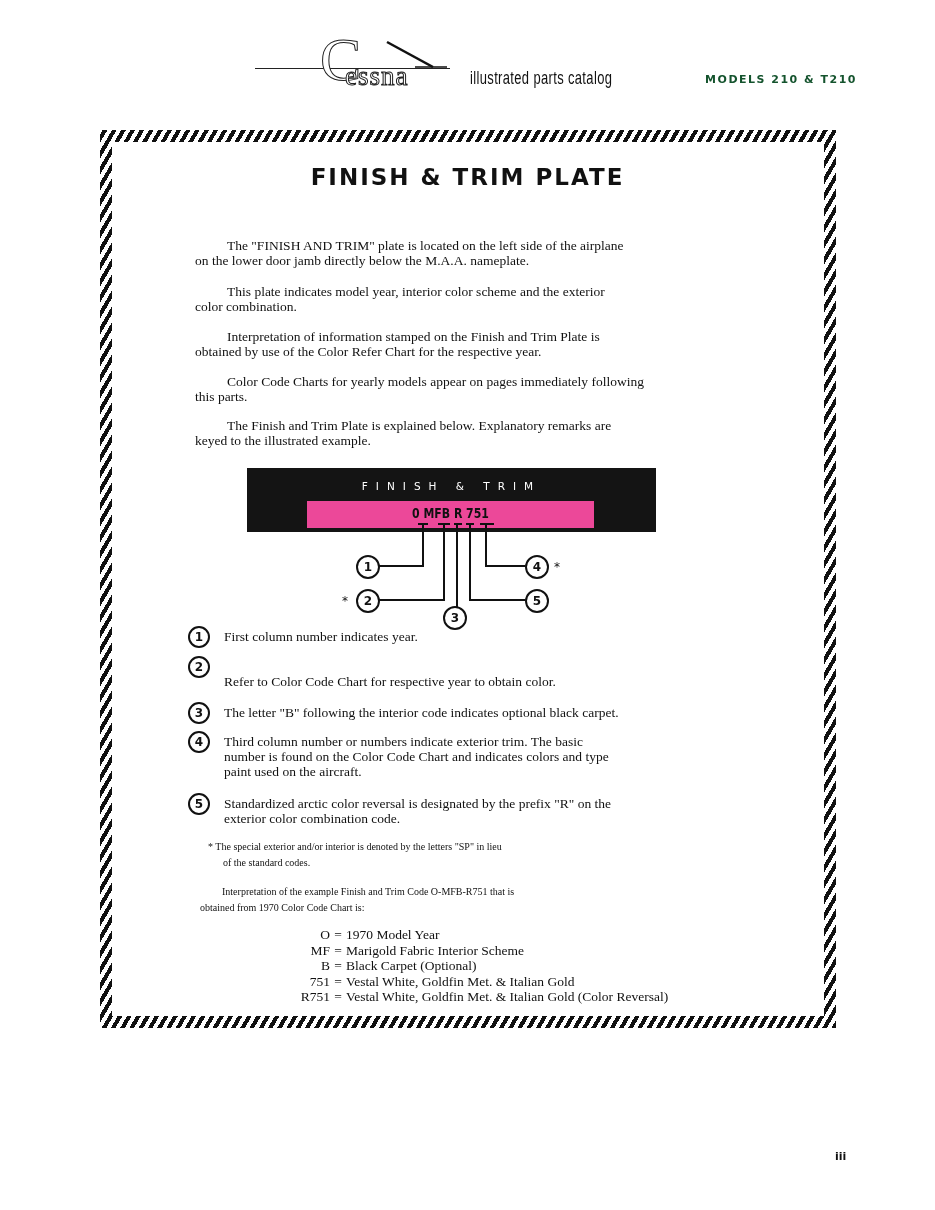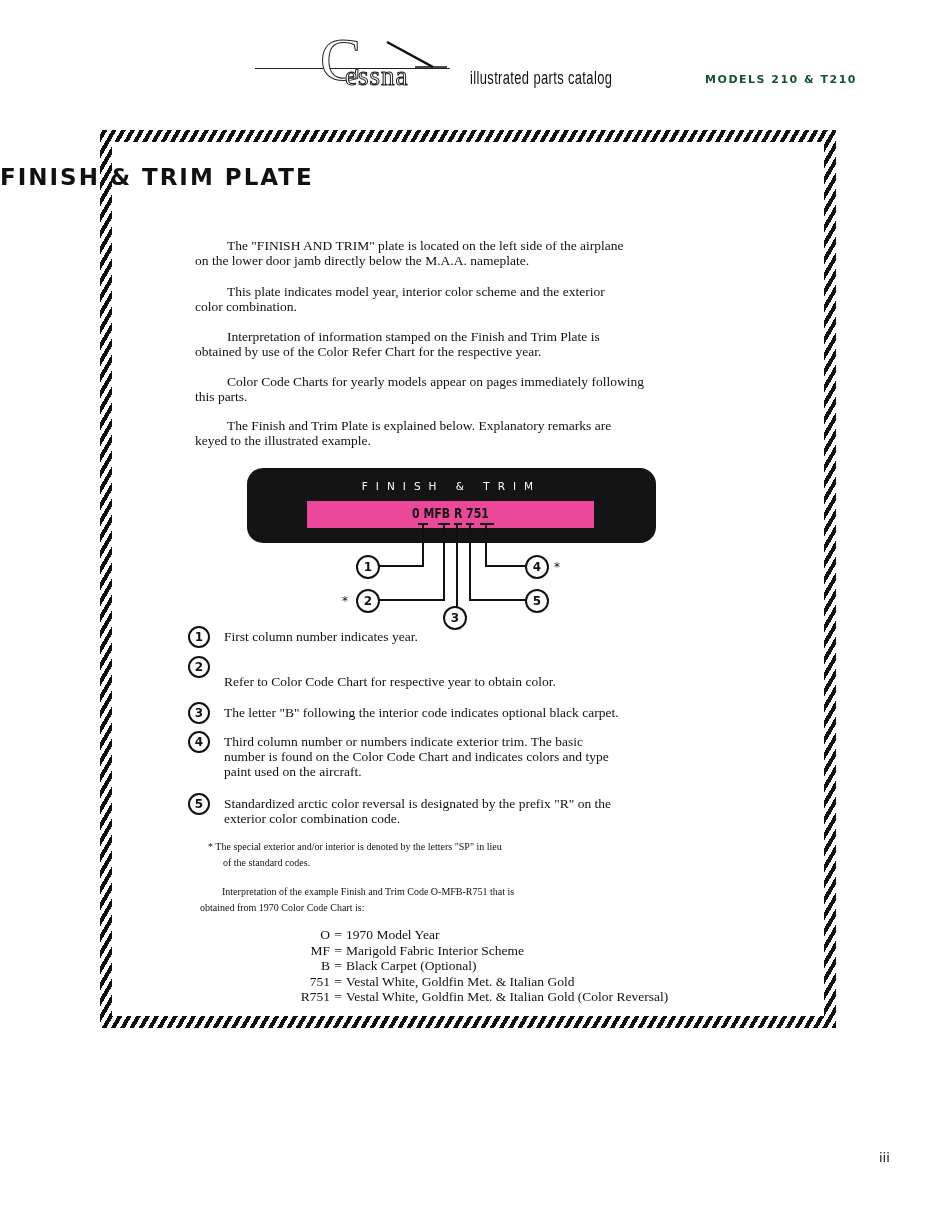--- a/index.html
+++ b/index.html
@@ -9,45 +9,45 @@
   .logo-swoosh { position:absolute; left:385px; top:40px; width:62px; height:28px; }
   .logo-C { position:absolute; left:320px; top:28px; font-family:"Liberation Serif", serif; font-size:62px; line-height:62px; color:#fff; -webkit-text-stroke:1px #222; font-weight:normal; }
   .logo-word { position:absolute; left:345px; top:62px; font-family:"Liberation Serif", serif; font-size:27px; line-height:28px; color:#fff; -webkit-text-stroke:1px #222; letter-spacing:1px;text-align:right; }
   .catalog-title { position:absolute; left:470px; top:68px; font-family:"Liberation Sans Narrow", "Liberation Sans", sans-serif; font-size:18px; transform:scaleX(0.72); transform-origin:left center; letter-spacing:0.5px; color:#111; }
   .models { position:absolute; right:78px; top:73px; font-family:"DejaVu Sans", sans-serif; font-weight:bold; font-size:11px; letter-spacing:1.5px; color:#14532d; }
 
   .frame { position:absolute; left:100px; top:130px; width:736px; height:898px;
     background: repeating-linear-gradient(-60deg, #111 0 4px, #fff 4px 8px); }
   .frame-inner { position:absolute; left:12px; top:12px; right:12px; bottom:12px; background:#fff; }
 
-  .page-title { position:absolute; left:0; right:0; top:164px; font-family:"DejaVu Sans", sans-serif; font-weight:bold; font-size:23px; letter-spacing:2px; color:#111; }
+  .page-title { position:absolute; left:0; right:0; top:164px; text-align:center; font-family:"DejaVu Sans", sans-serif; font-weight:bold; font-size:23px; letter-spacing:2px; color:#111; }
 
   .para { position:absolute; left:195px; width:555px; font-size:13.5px; line-height:15px; }
   .para .indent { display:inline-block; width:32px; }
 
-  .plate { position:absolute; left:247px; top:468px; width:409px; height:75px; background:#141414;border-radius:16px; }
+  .plate { position:absolute; left:247px; top:468px; width:409px; height:64px; background:#141414; }
   .plate-label { position:absolute; top:12px; left:0; right:0; text-align:center; color:#fff; font-family:"DejaVu Sans", sans-serif; font-size:10.5px; letter-spacing:8px; }
   .plate-field { position:absolute; left:60px; top:33px; width:287px; height:27px; background:#ec4899; }
   .plate-code { position:absolute; left:0; right:0; top:4px; text-align:center; font-family:"DejaVu Sans", sans-serif; font-weight:bold; font-size:14px; transform:scaleX(0.78); color:#111; }
 
   .diagram { position:absolute; left:0; top:0; width:935px; height:1210px; pointer-events:none; }
   .callout { position:absolute; width:20px; height:20px; border:2px solid #111; border-radius:50%; background:#fff; text-align:center; line-height:20px; font-family:"DejaVu Sans", sans-serif; font-weight:bold; font-size:12px; }
   .star { position:absolute; font-family:"DejaVu Sans", sans-serif; font-size:12px; }
 
   .item { position:absolute; left:188px; width:560px; font-size:13.5px; line-height:15px; }
   .item .num { position:absolute; left:0; top:-3px; width:18px; height:18px; border:2px solid #111; border-radius:50%; text-align:center; line-height:18px; font-family:"DejaVu Sans", sans-serif; font-weight:bold; font-size:12px; }
   .item .txt { margin-left:36px; }
 
   .interp { position:absolute; left:200px; width:560px; font-size:10px; line-height:15.5px; }
   .legend { position:absolute; left:260px; top:927px; font-size:13.5px; line-height:15.5px; }
   .legend .row { display:flex; }
   .legend .code { width:70px; text-align:right; }
   .legend .eq { width:16px; text-align:center; }
 
-  .page-num { position:absolute; left:879px; top:1150px; font-family:"DejaVu Sans", sans-serif; font-weight:normal; font-size:13px; }
+  .page-num { position:absolute; left:835px; top:1150px; font-family:"DejaVu Sans", sans-serif; font-weight:bold; font-size:11px; }
 </style>
 </head>
 <body>
 
 <div class="header"></div>
 <div class="logo-line"></div>
 <svg class="logo-swoosh" viewBox="0 0 62 28">
   <line x1="2" y1="2" x2="48" y2="27" stroke="#111" stroke-width="2.5"></line>
   <line x1="30" y1="27" x2="62" y2="27" stroke="#111" stroke-width="1.5"></line>
 </svg>

